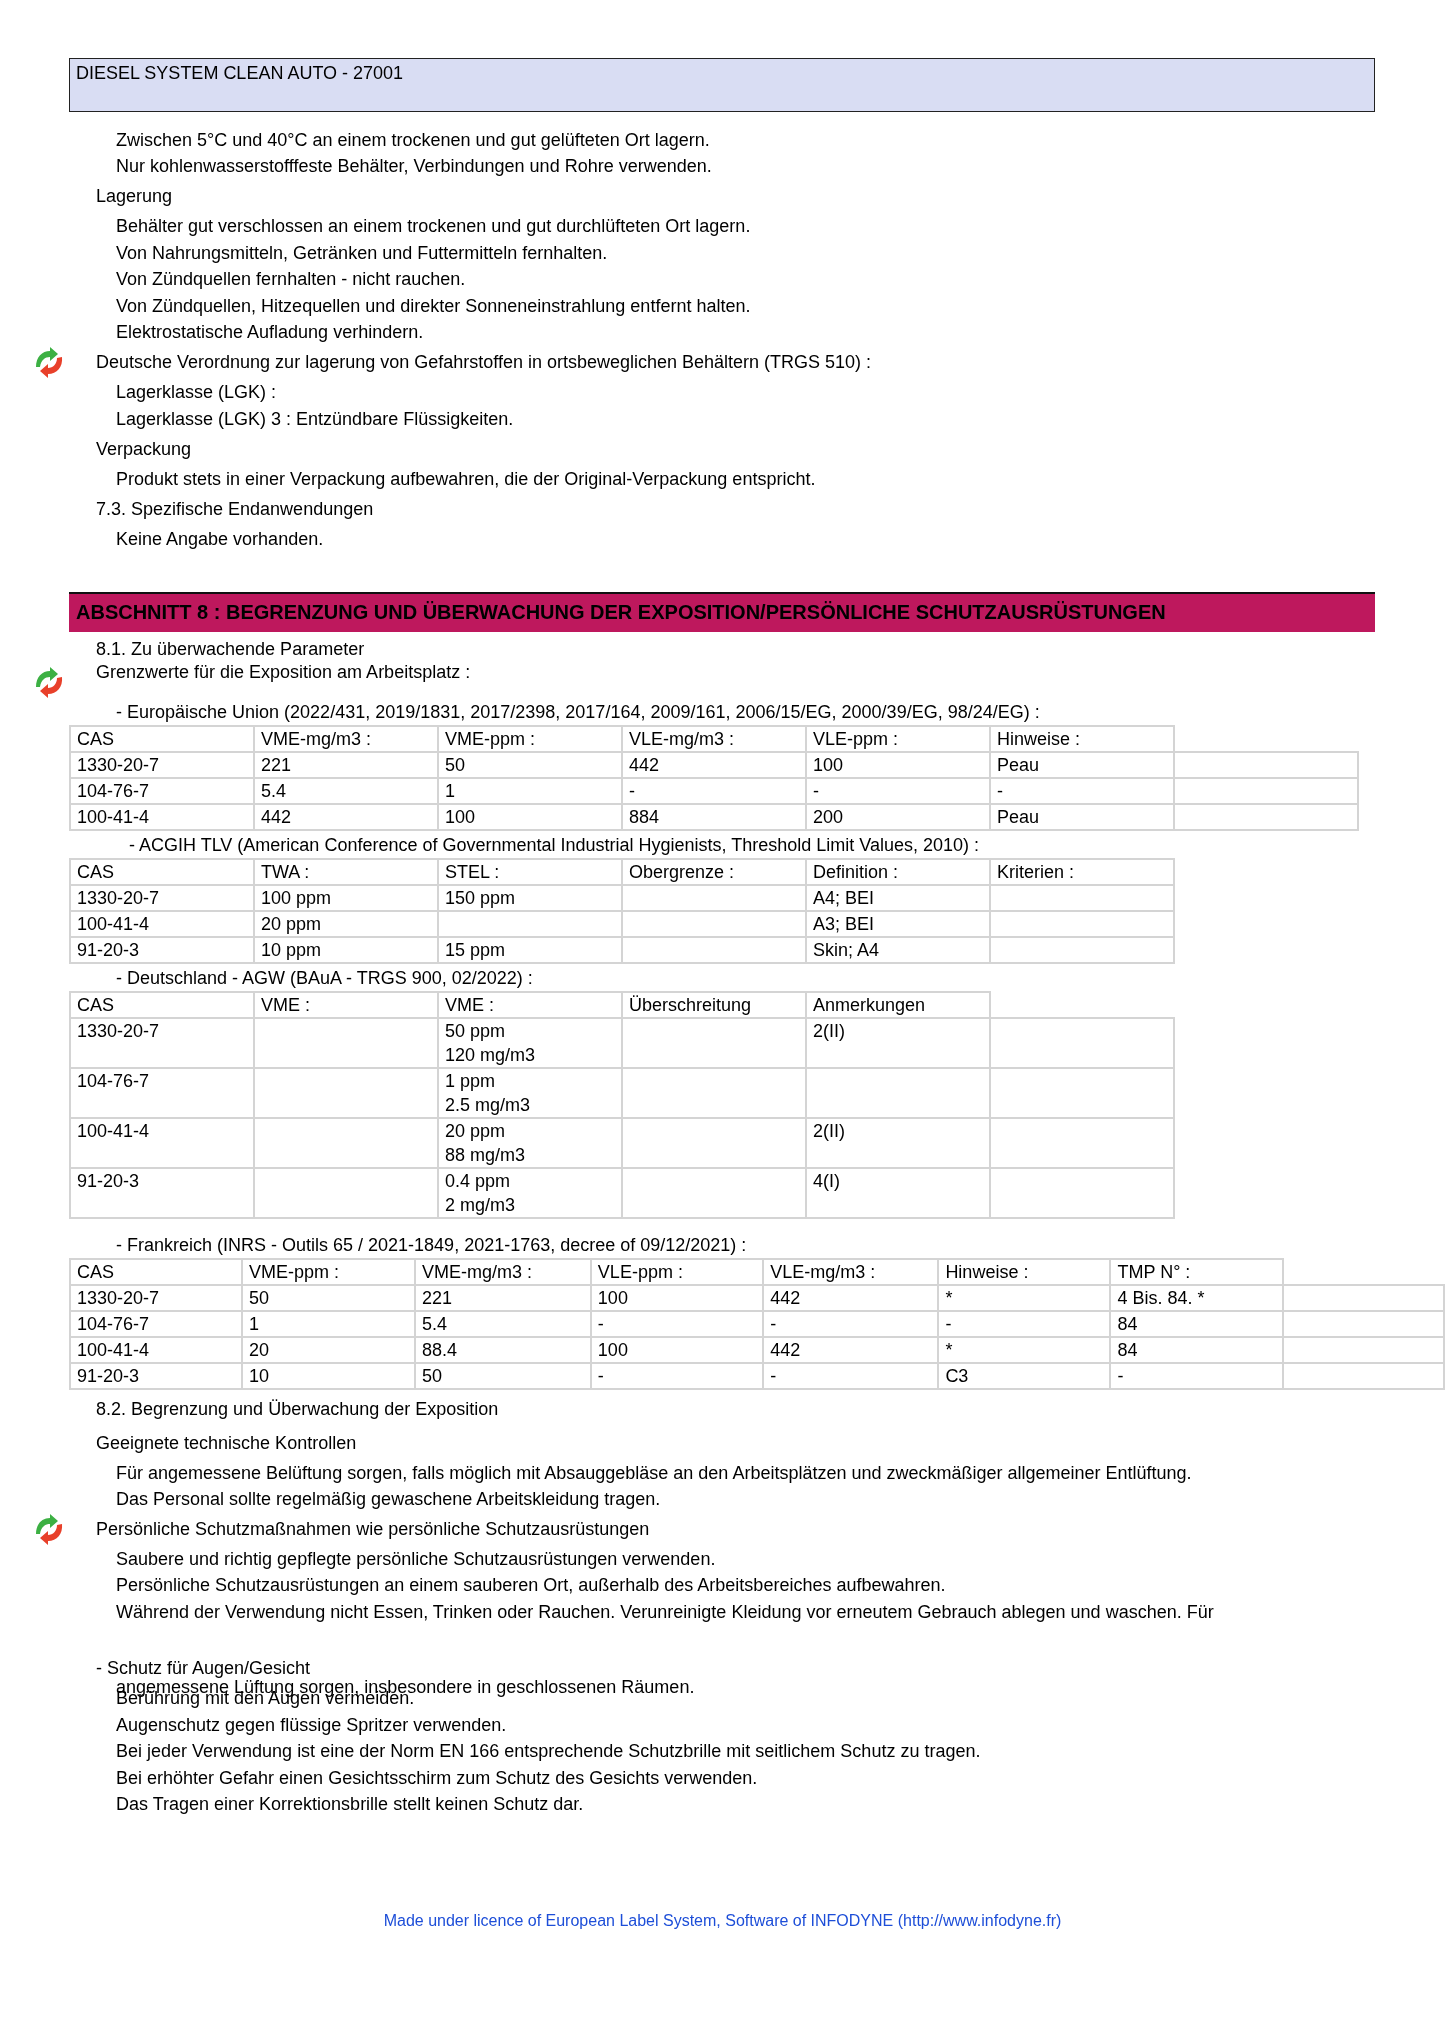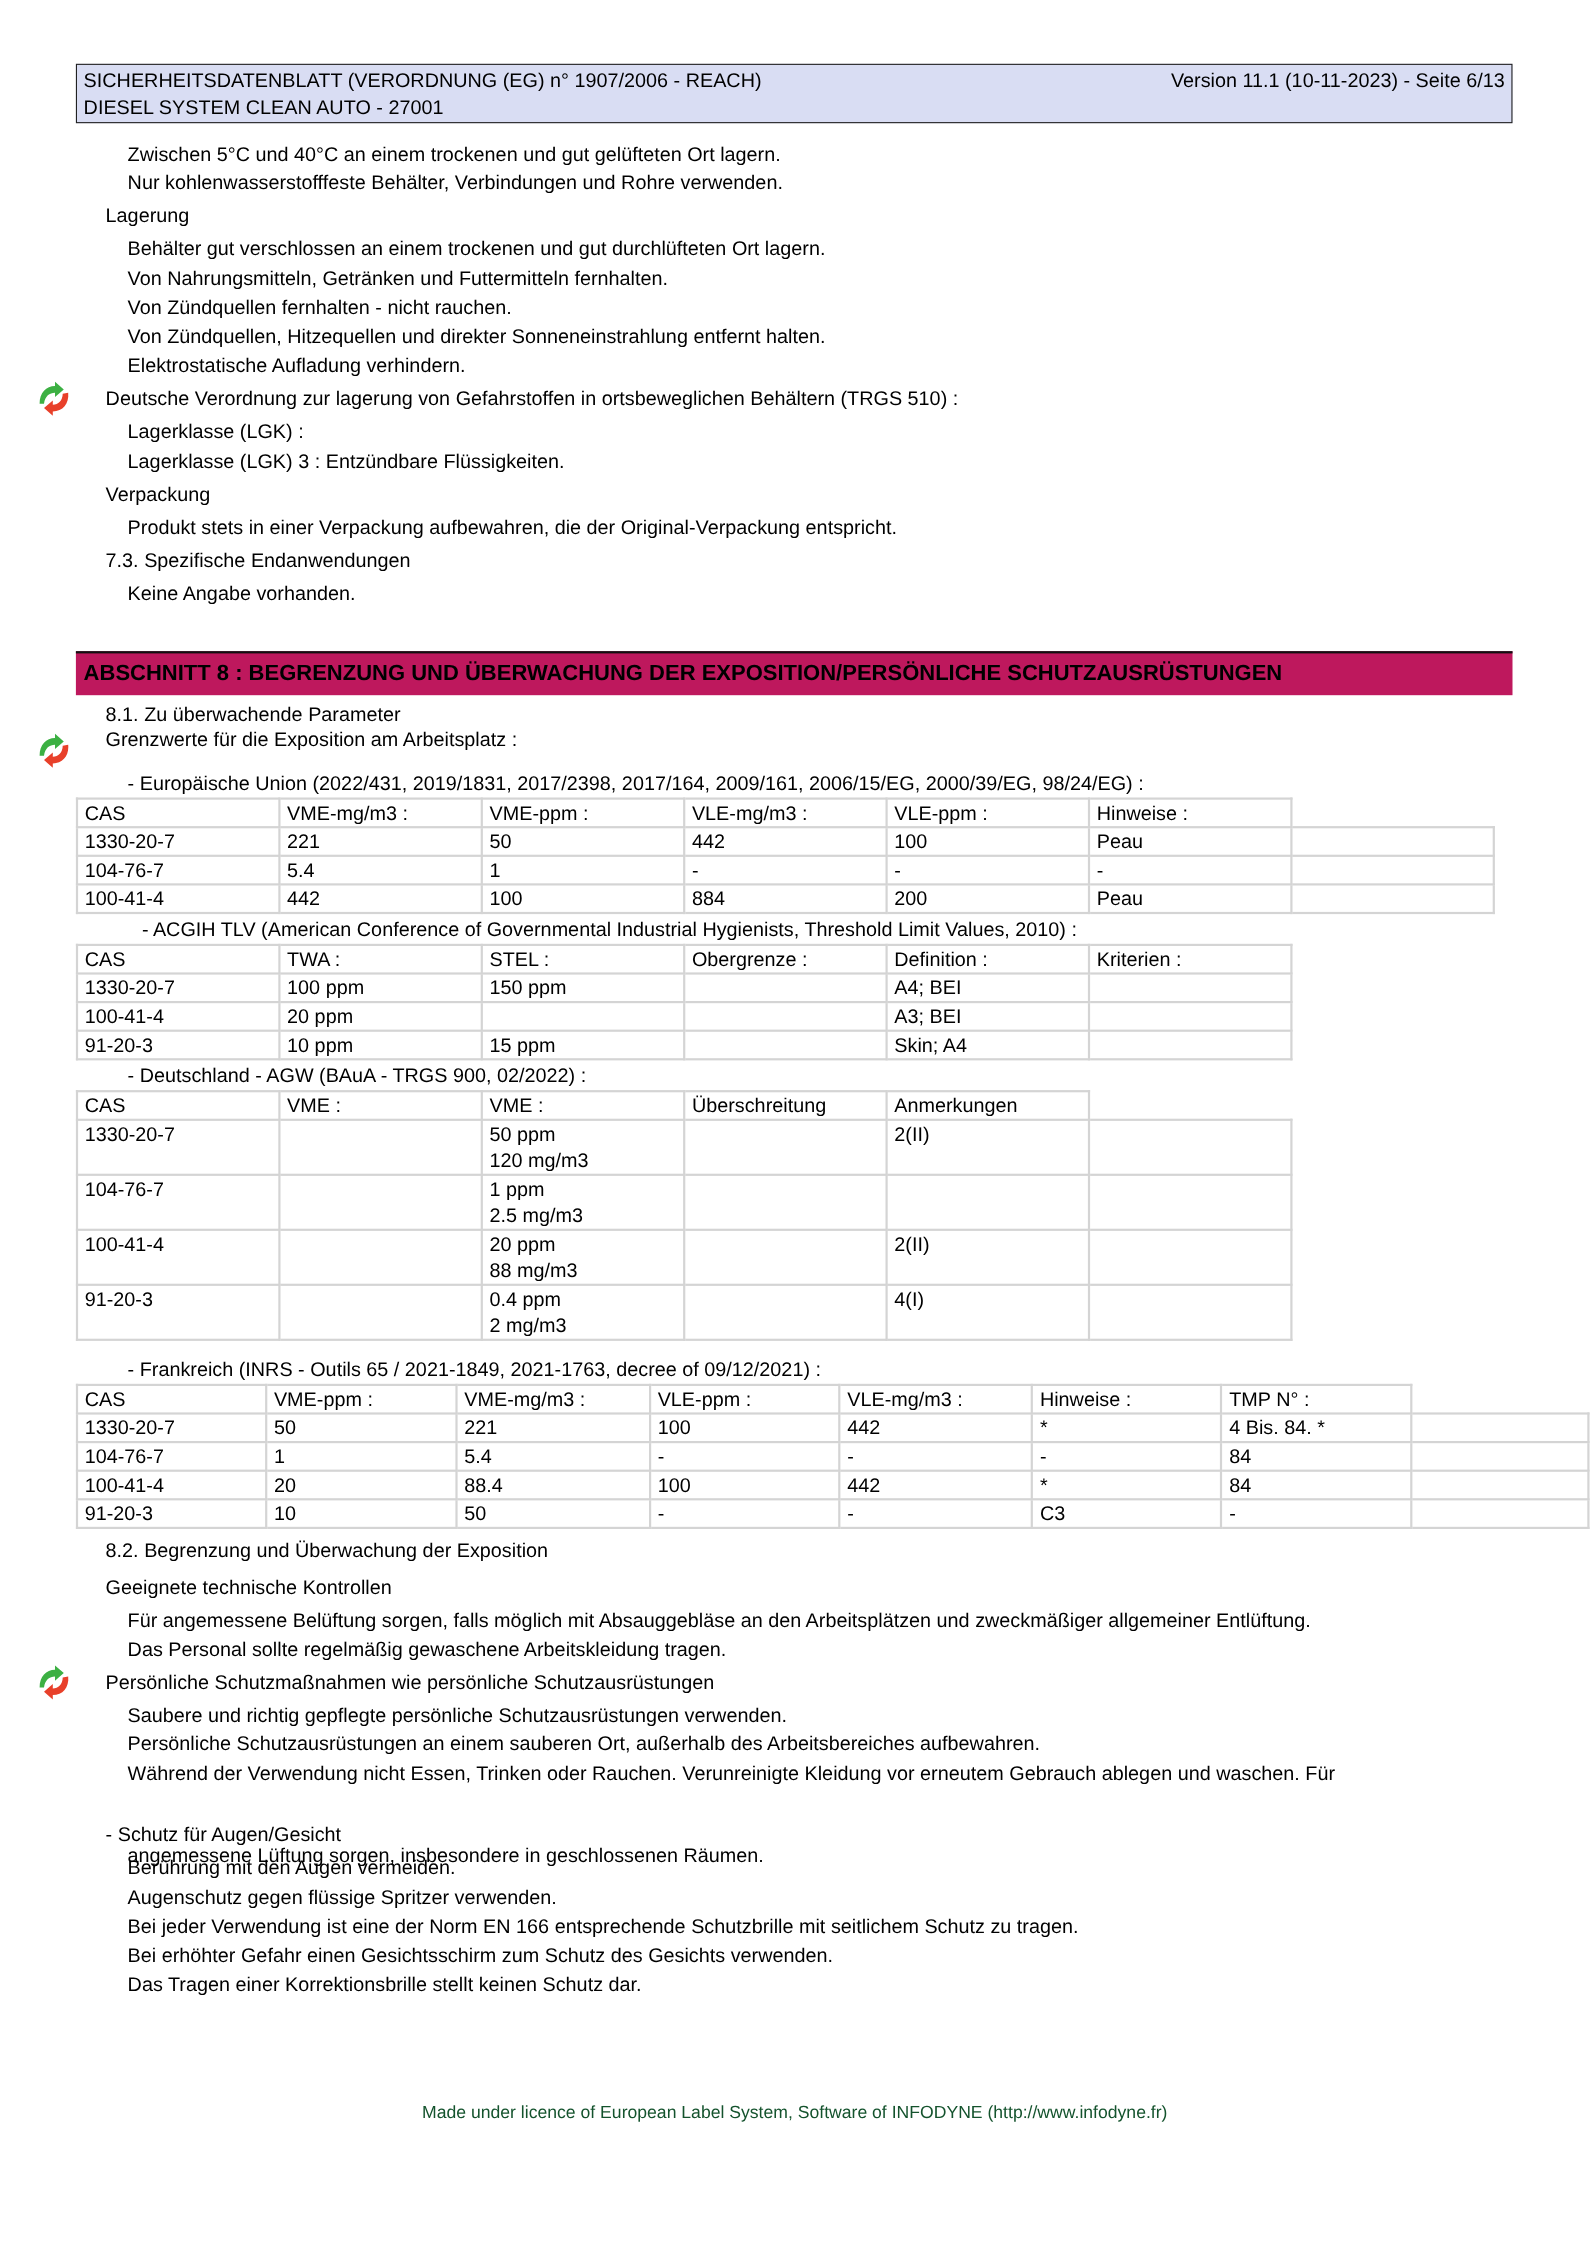--- a/index.html
+++ b/index.html
@@ -25,31 +25,27 @@
   }
   table.lim { position: absolute; border-collapse: collapse; font-size: 18px; }
   table.lim td {
     border: 2px solid #d4d4d4; padding: 0 6px; height: 23px; line-height: 24px;
     vertical-align: top; white-space: nowrap; box-sizing: border-box;
   }
   table.lim td.noborder { border: none; }
   .c { width: 184px; }
   .footer-link {
     position: absolute; left: 0; width: 1445px; top: 1912px; text-align: center;
-    color: #14532d; font-size: 16px; text-decoration: none;
+    color: #1d4ed8; font-size: 16px; text-decoration: none;
   }
 </style>
 </head>
 <body>
 
 <div class="header">
-  <div class="row">
-    <span>SICHERHEITSDATENBLATT (VERORDNUNG (EG) n° 1907/2006 - REACH)</span>
-    <span>Version 11.1 (10-11-2023) - Seite 6/13</span>
-  </div>
   <div class="row">
     <span>DIESEL SYSTEM CLEAN AUTO - 27001</span>
   </div>
 </div>
 
 <div class="line l1" style="top:129px">Zwischen 5°C und 40°C an einem trockenen und gut gelüfteten Ort lagern.</div>
 <div class="line l1" style="top:155px">Nur kohlenwasserstofffeste Behälter, Verbindungen und Rohre verwenden.</div>
 <div class="line l0" style="top:185px">Lagerung</div>
 <div class="line l1" style="top:215px">Behälter gut verschlossen an einem trockenen und gut durchlüfteten Ort lagern.</div>
 <div class="line l1" style="top:242px">Von Nahrungsmitteln, Getränken und Futtermitteln fernhalten.</div>

